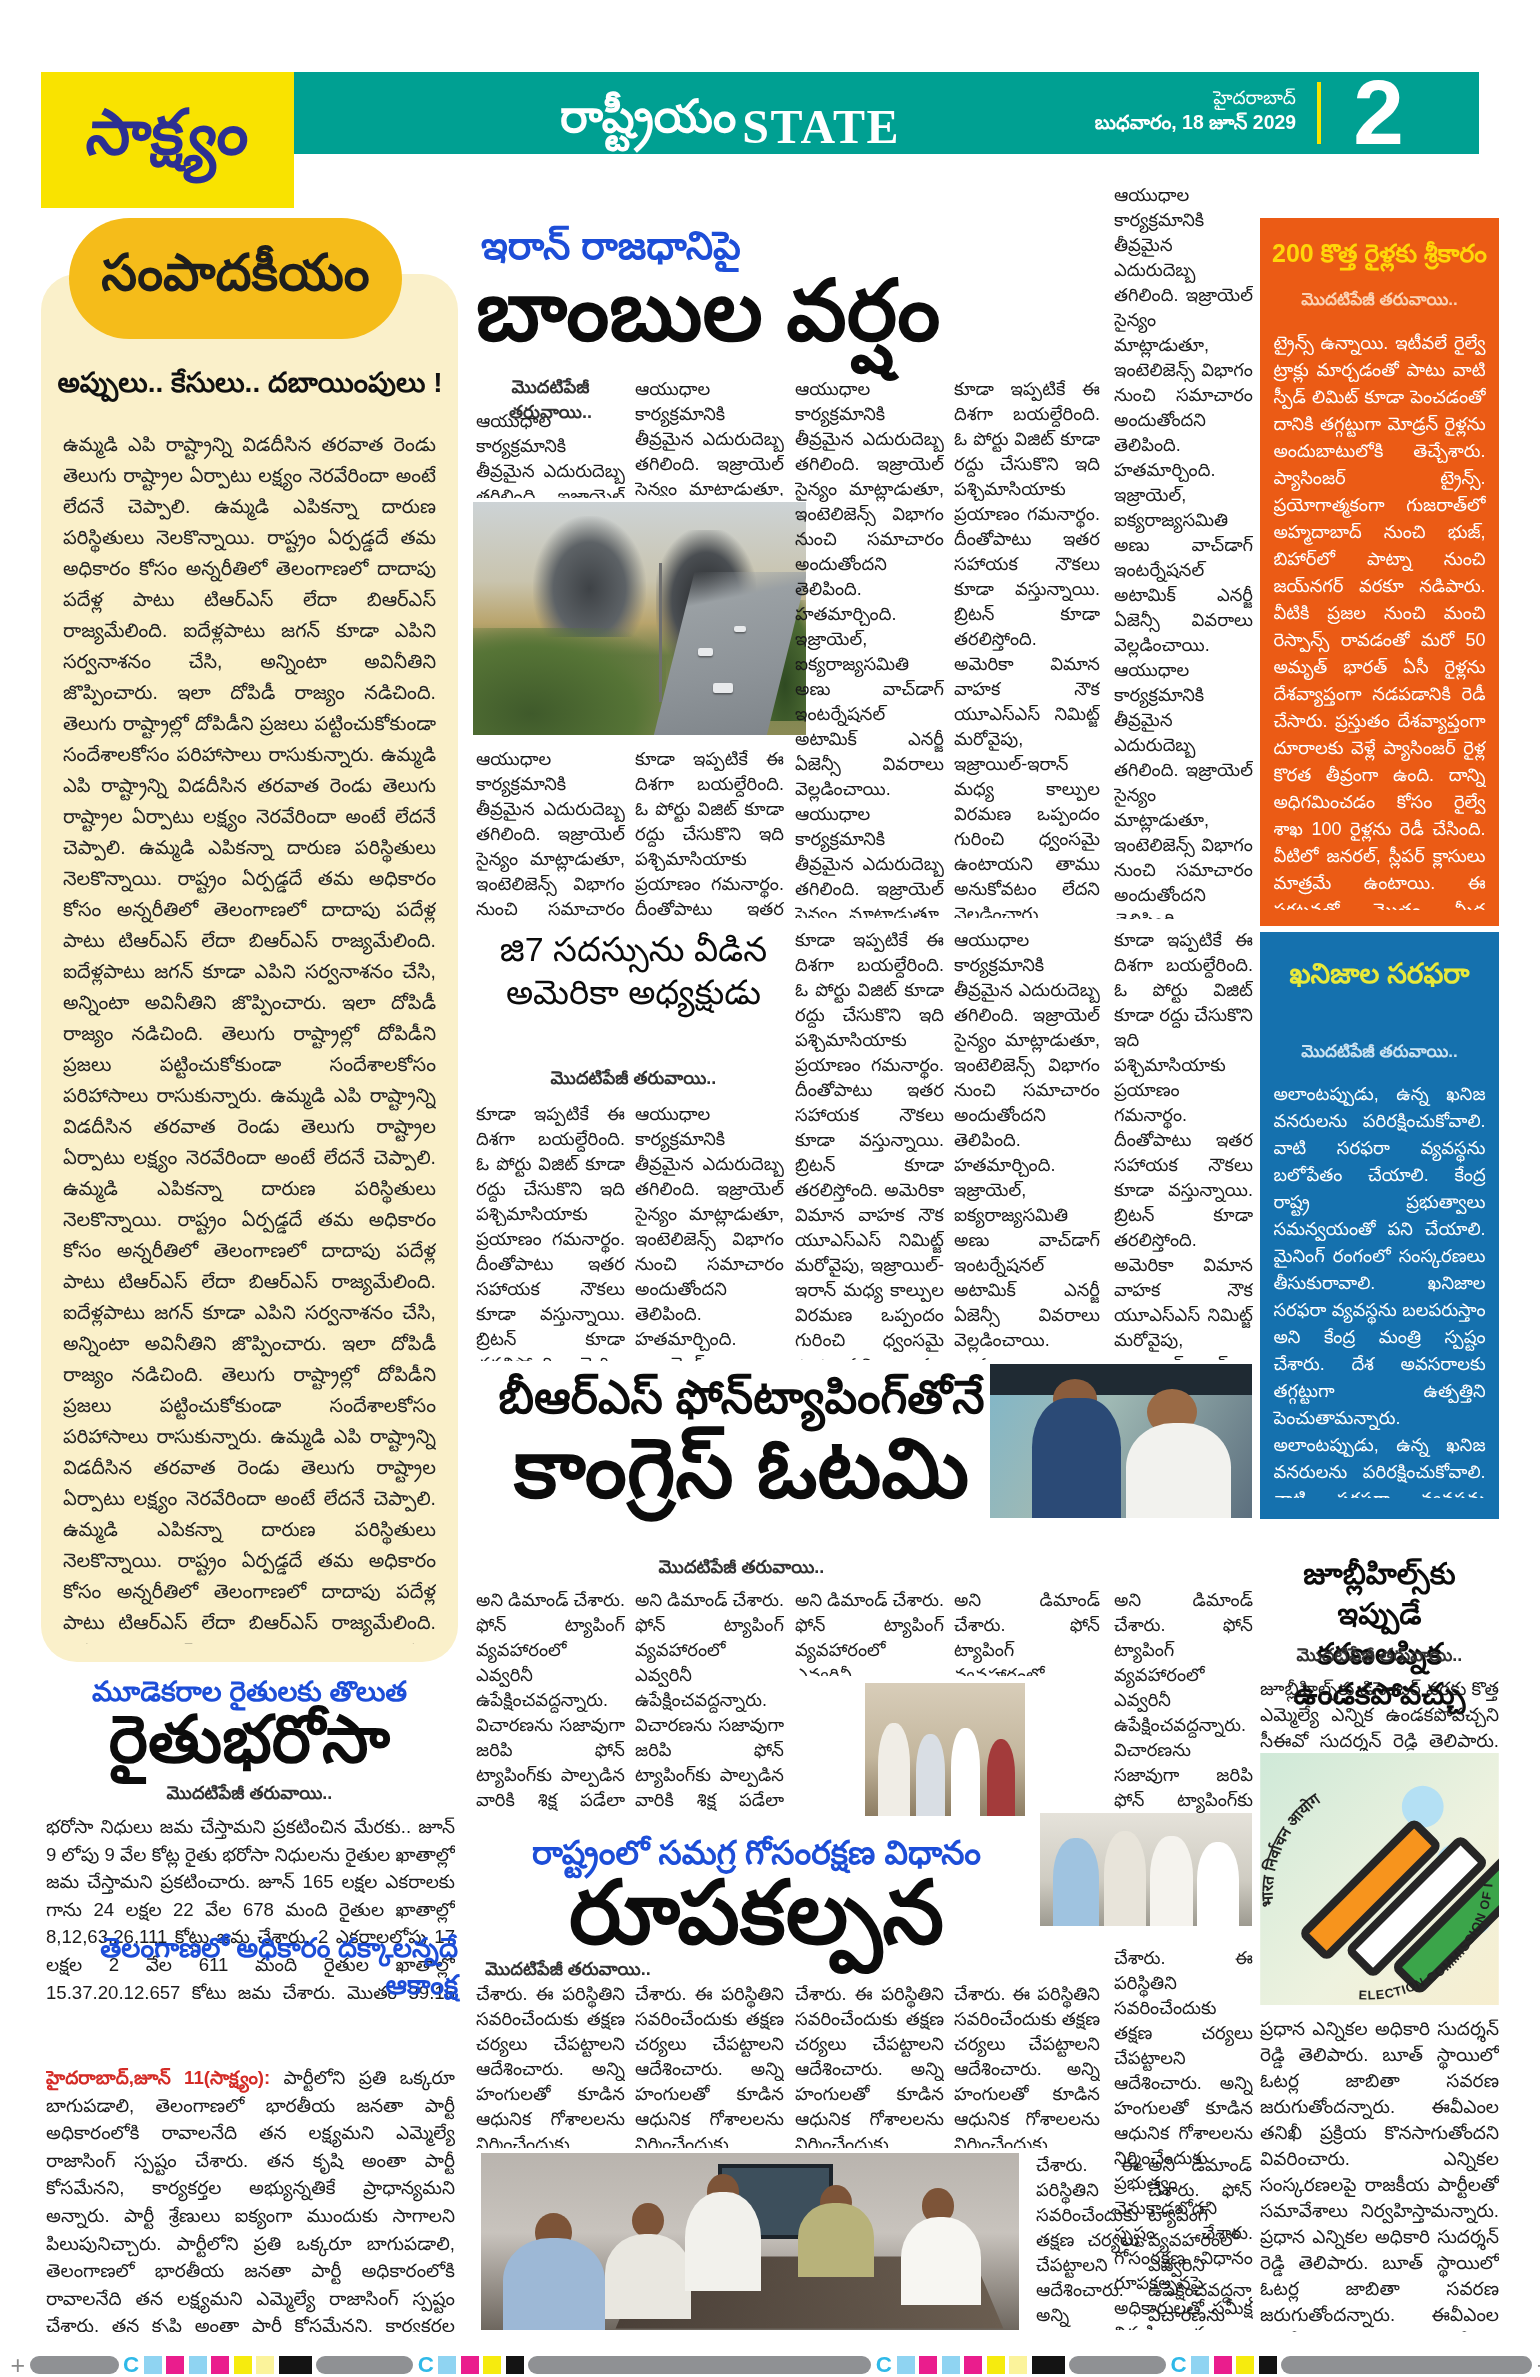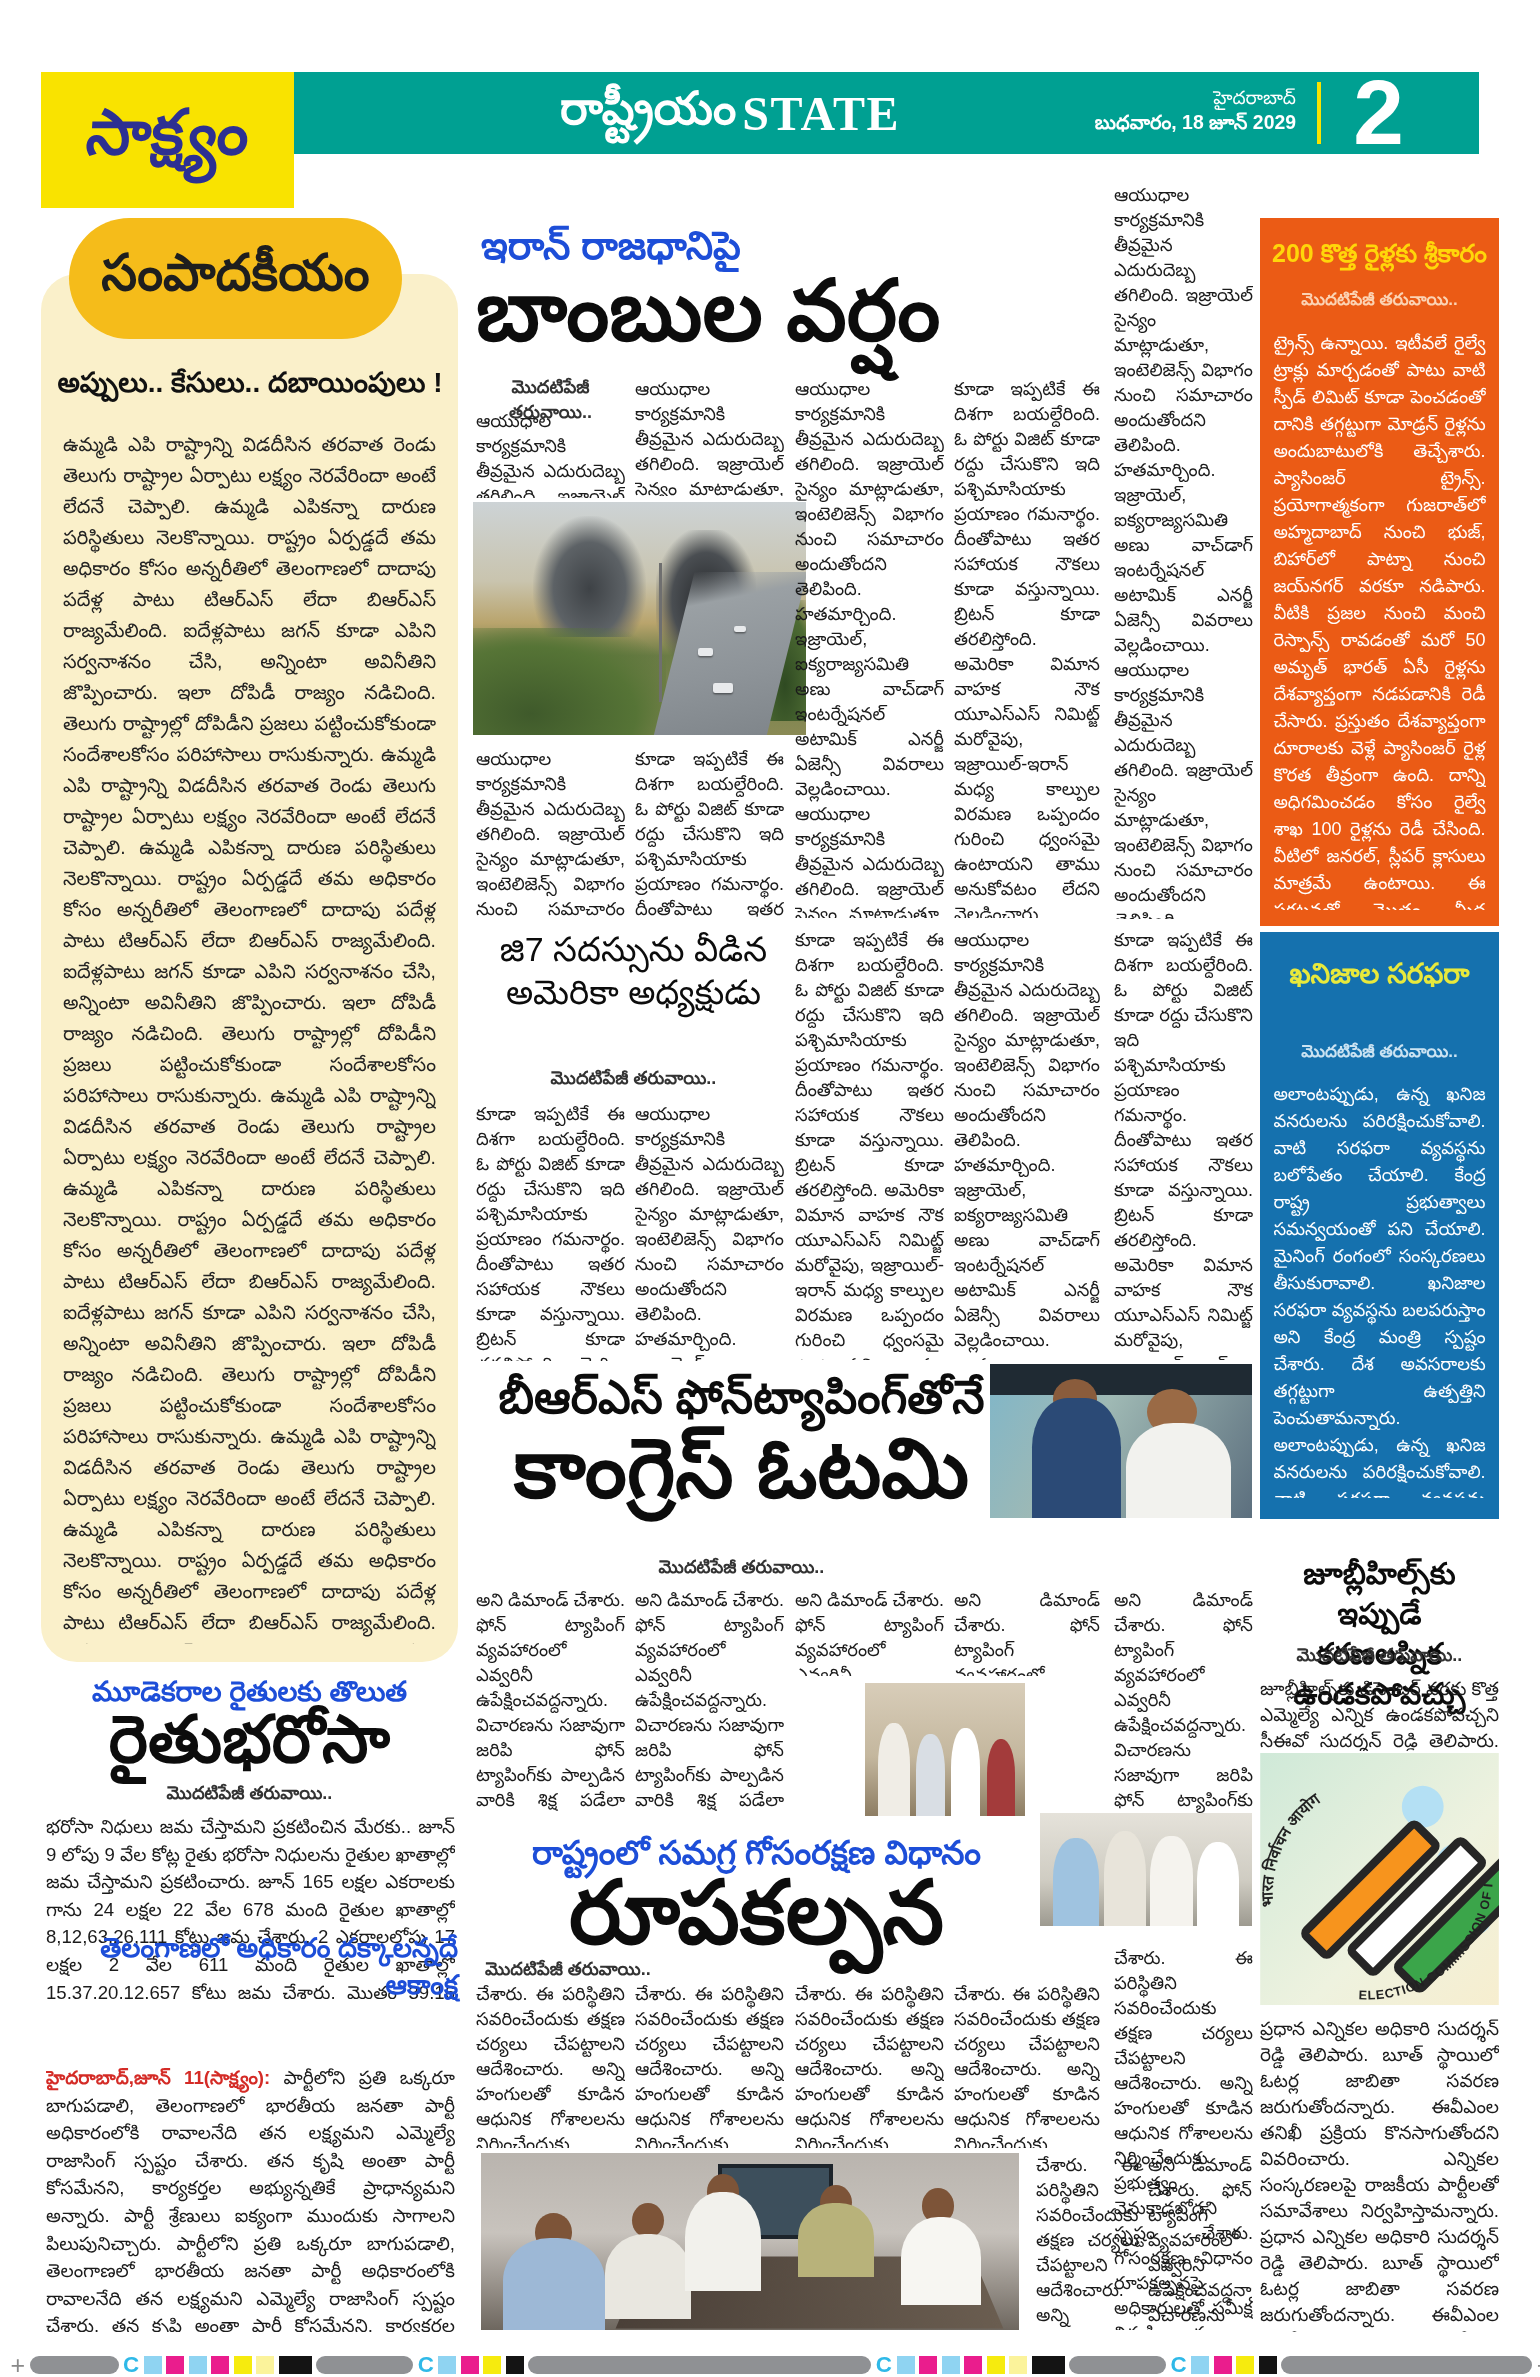--- a/index.html
+++ b/index.html
@@ -4,21 +4,21 @@
 <style>
   html,body{margin:0;padding:0;background:#e8e8e8;}
   .page{position:relative;width:1541px;height:2377px;background:#ffffff;overflow:hidden;
         font-family:"Liberation Sans","DejaVu Sans",sans-serif;color:#1b1b1b;}
   .abs{position:absolute;}
   
   .masthead{left:41px;top:72px;width:253px;height:136px;background:#F9E300;
             display:flex;align-items:center;justify-content:center;}
   .masthead span{color:#2D3092;font-weight:800;font-size:63px;transform:skewX(-4deg);}
   .sectionbar{left:294px;top:72px;width:1185px;height:82px;background:#00A092;}
-  .section-title{position:absolute;left:0;right:313px;top:0;bottom:0;display:flex;align-items:center;justify-content:center;gap:6px;}
+  .section-title{position:absolute;left:0;right:313px;top:0;bottom:0;display:flex;align-items:flex-end;justify-content:center;gap:6px;}
   .section-te{color:#fff;font-weight:800;font-size:46px;}
   .section-en{color:#fff;font-weight:700;font-size:48px;font-family:"Liberation Serif","DejaVu Serif",serif;letter-spacing:1.5px;}
   .dateline{position:absolute;right:183px;top:13.4px;text-align:right;color:#fff;font-size:18.6px;line-height:25px;}
   .dateline b{font-size:19.4px;}
   .teal-divider{position:absolute;right:158px;top:10.4px;bottom:10.4px;width:3.7px;background:#F9E300;}
   .pagenum{position:absolute;right:52px;top:0;bottom:0;width:97px;display:flex;align-items:center;justify-content:center;
            color:#fff;font-size:91px;font-weight:800;}
   
   .ed-box{left:41px;top:274px;width:417px;height:1388px;background:#FAF0CA;border-radius:36px;}
   .ed-pill{left:69px;top:218px;width:333px;height:121px;background:#F5BC1A;border-radius:61px;

